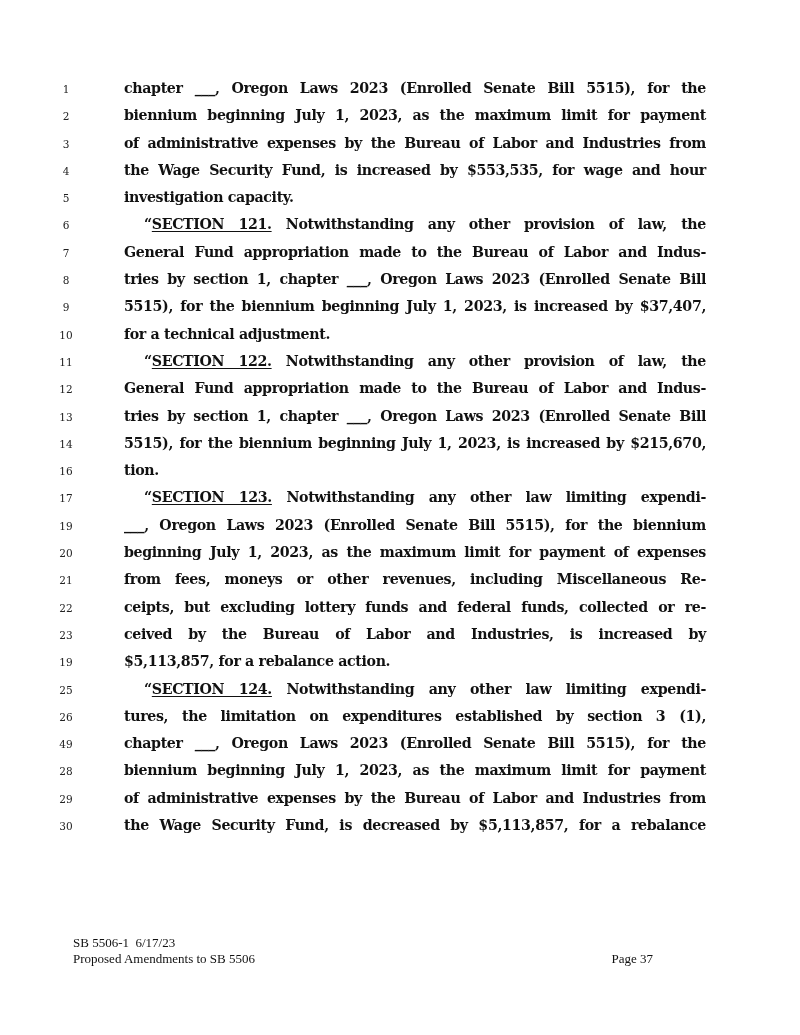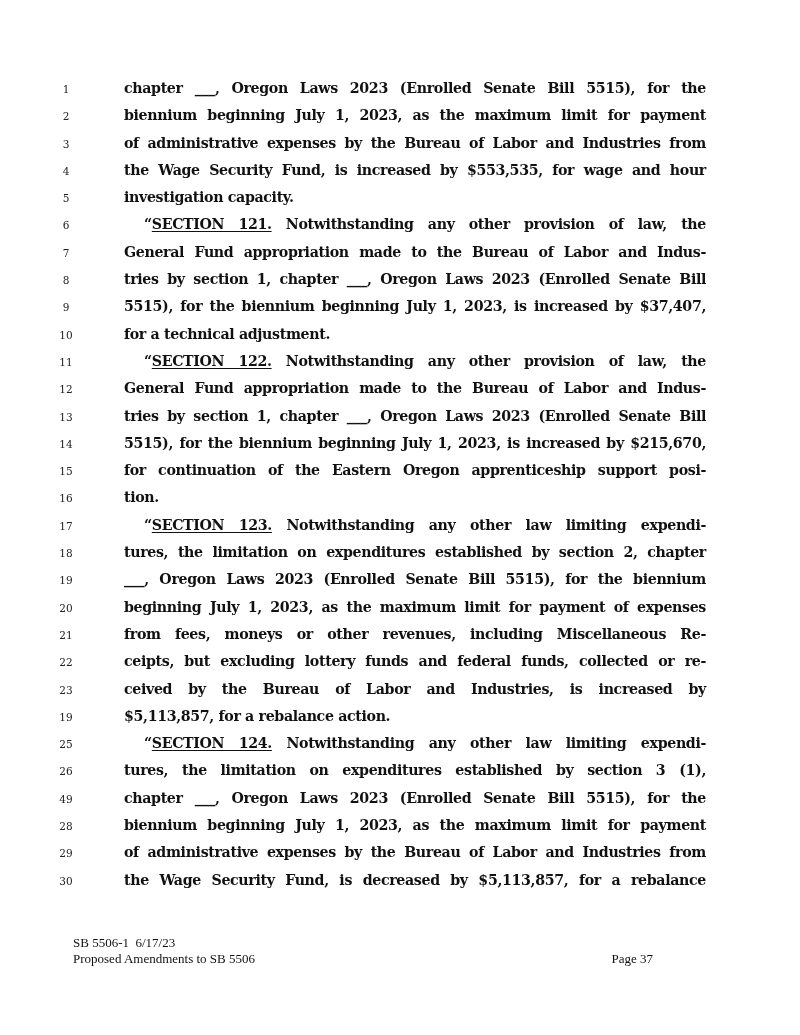--- a/index.html
+++ b/index.html
@@ -78,35 +78,27 @@
       </div>
     <div class="line">
         <span class="ln">13</span>
         <div class="txt full">tries by section 1, chapter ___, Oregon Laws 2023 (Enrolled Senate Bill</div>
       </div>
     <div class="line">
         <span class="ln">14</span>
         <div class="txt full">5515), for the biennium beginning July 1, 2023, is increased by $215,670,</div>
       </div>
     <div class="line">
-        <span class="ln">15</span>
-        <div class="txt full">for continuation of the Eastern Oregon apprenticeship support posi-</div>
-      </div>
-    <div class="line">
         <span class="ln">16</span>
         <div class="txt">tion.</div>
       </div>
 
     <div class="line">
         <span class="ln">17</span>
         <div class="txt full indent"><span>“</span><span class="sec">SECTION 123.</span><span> Notwithstanding any other law limiting expendi-</span></div>
-      </div>
-    <div class="line">
-        <span class="ln">18</span>
-        <div class="txt full">tures, the limitation on expenditures established by section 2, chapter</div>
       </div>
     <div class="line">
         <span class="ln">19</span>
         <div class="txt full">___, Oregon Laws 2023 (Enrolled Senate Bill 5515), for the biennium</div>
       </div>
     <div class="line">
         <span class="ln">20</span>
         <div class="txt full">beginning July 1, 2023, as the maximum limit for payment of expenses</div>
       </div>
     <div class="line">

